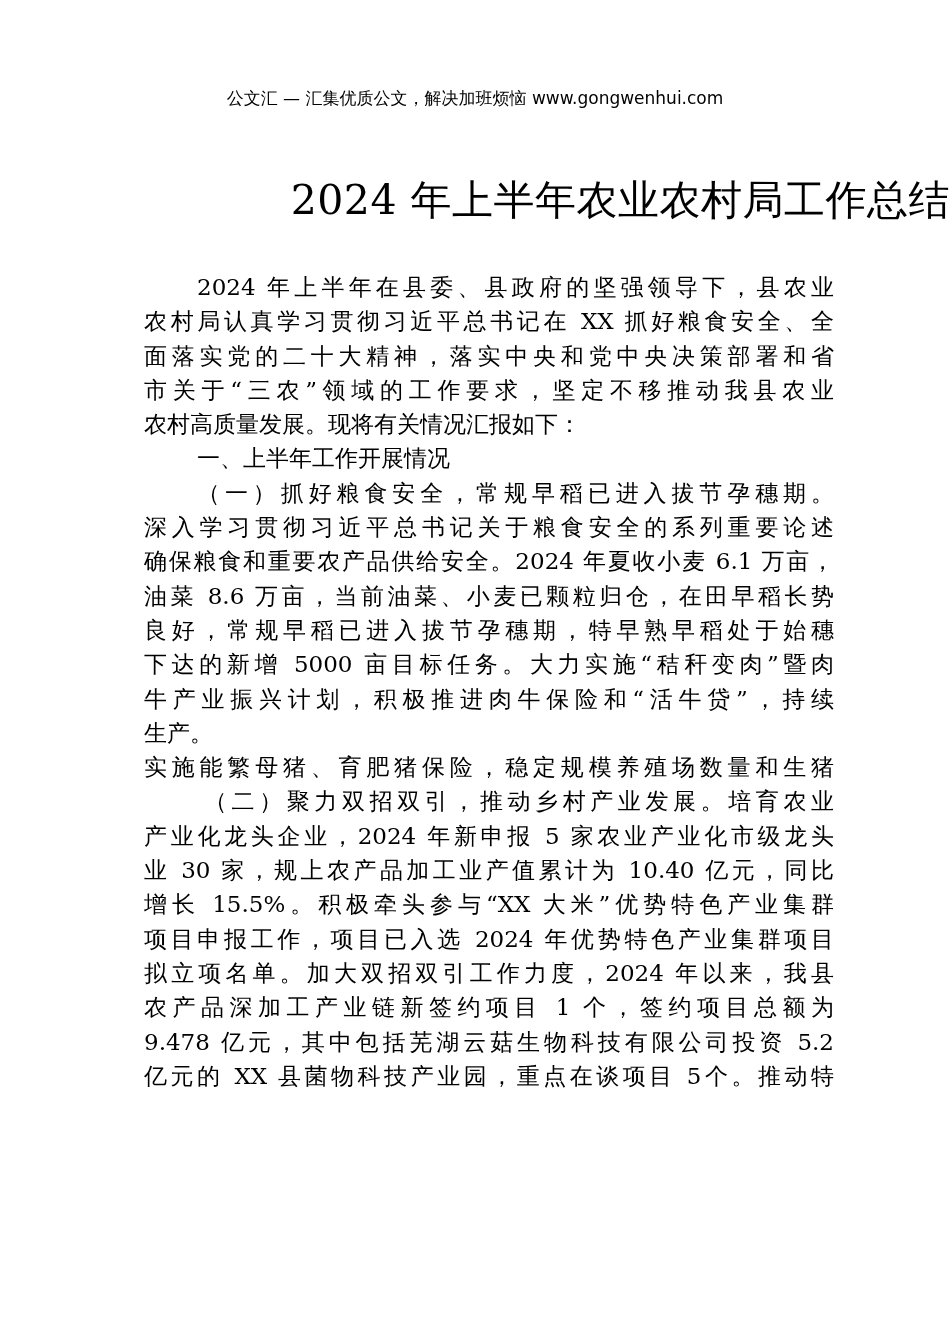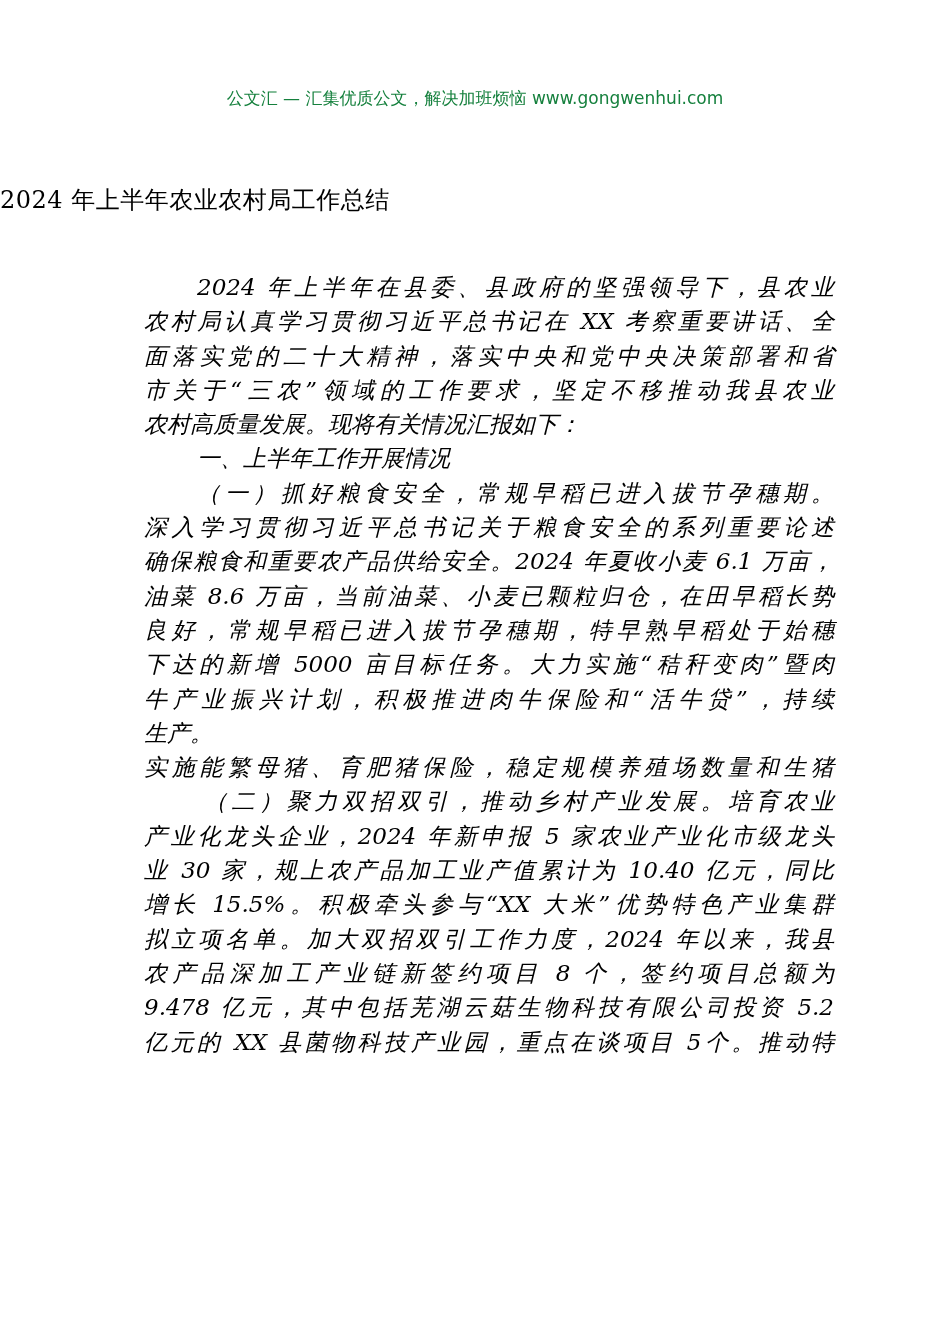--- a/index.html
+++ b/index.html
@@ -17,50 +17,49 @@
     }
     .header-banner {
       position: absolute;
       top: 86px;
       left: 0;
       width: 950px;
       text-align: center;
       font-family: "DejaVu Sans", "Liberation Sans", sans-serif;
       font-size: 17px;
       line-height: 24px;
-      color: #15803d;
+      color: #000000;
       letter-spacing: 0px;
     }
     .doc-title {
       position: absolute;
       top: 178px;
       left: 0;
       width: 950px;
-      text-align: left;
-      font-size: 24px;
+      text-align: right;
+      font-size: 41px;
       line-height: 44px;
       letter-spacing: 0.5px;
     }
     .doc-body {
       position: absolute;
       top: 270px;
       left: 144px;
       width: 690px;
       font-size: 23px;
       line-height: 34.3px;
       text-align: justify;
       text-justify: inter-character;
     }
     .line {
       display: block;
       white-space: nowrap;
       text-align: justify;
       text-align-last: justify;
       height: 34.3px;
-      font-style: italic;
     }
     .line.last {
       text-align-last: left;
     }
     .line.first {
       padding-left: 53px;
     }
     .line.first-2 {
       padding-left: 60px;
     }
@@ -68,21 +67,21 @@
 </head>
 <body>
 
 <div class="header-banner">公文汇 — 汇集优质公文，解决加班烦恼 www.gongwenhui.com</div>
 
 <div class="doc-title">2024 年上半年农业农村局工作总结</div>
 
 <div class="doc-body">
   <div>
     <span class="line first">2024 年上半年在县委、县政府的坚强领导下，县农业</span>
-    <span class="line">农村局认真学习贯彻习近平总书记在 XX 考察重要讲话、全</span>
+    <span class="line">农村局认真学习贯彻习近平总书记在 XX 抓好粮食安全、全</span>
     <span class="line">面落实党的二十大精神，落实中央和党中央决策部署和省</span>
     <span class="line">市关于“三农”领域的工作要求，坚定不移推动我县农业</span>
     <span class="line last">农村高质量发展。现将有关情况汇报如下：</span>
   </div>
 
   <div>
     <span class="line last first">一、上半年工作开展情况</span>
   </div>
 
   <div>
@@ -95,18 +94,19 @@
     <span class="line">牛产业振兴计划，积极推进肉牛保险和“活牛贷”，持续</span>
     <span class="line last">生产。</span>
     <span class="line">实施能繁母猪、育肥猪保险，稳定规模养殖场数量和生猪</span>
   </div>
 
   <div>
     <span class="line first-2">（二）聚力双招双引，推动乡村产业发展。培育农业</span>
     <span class="line">产业化龙头企业，2024 年新申报 5 家农业产业化市级龙头</span>
     <span class="line">业 30 家，规上农产品加工业产值累计为 10.40 亿元，同比</span>
     <span class="line">增长 15.5%。积极牵头参与“XX 大米”优势特色产业集群</span>
+    <span class="line">项目申报工作，项目已入选 2024 年优势特色产业集群项目</span>
     <span class="line">拟立项名单。加大双招双引工作力度，2024 年以来，我县</span>
-    <span class="line">农产品深加工产业链新签约项目 8 个，签约项目总额为</span>
+    <span class="line">农产品深加工产业链新签约项目 1 个，签约项目总额为</span>
     <span class="line">9.478 亿元，其中包括芜湖云菇生物科技有限公司投资 5.2</span>
     <span class="line">亿元的 XX 县菌物科技产业园，重点在谈项目 5个。推动特</span>
   </div>
 </div>
 
 </body></html>

